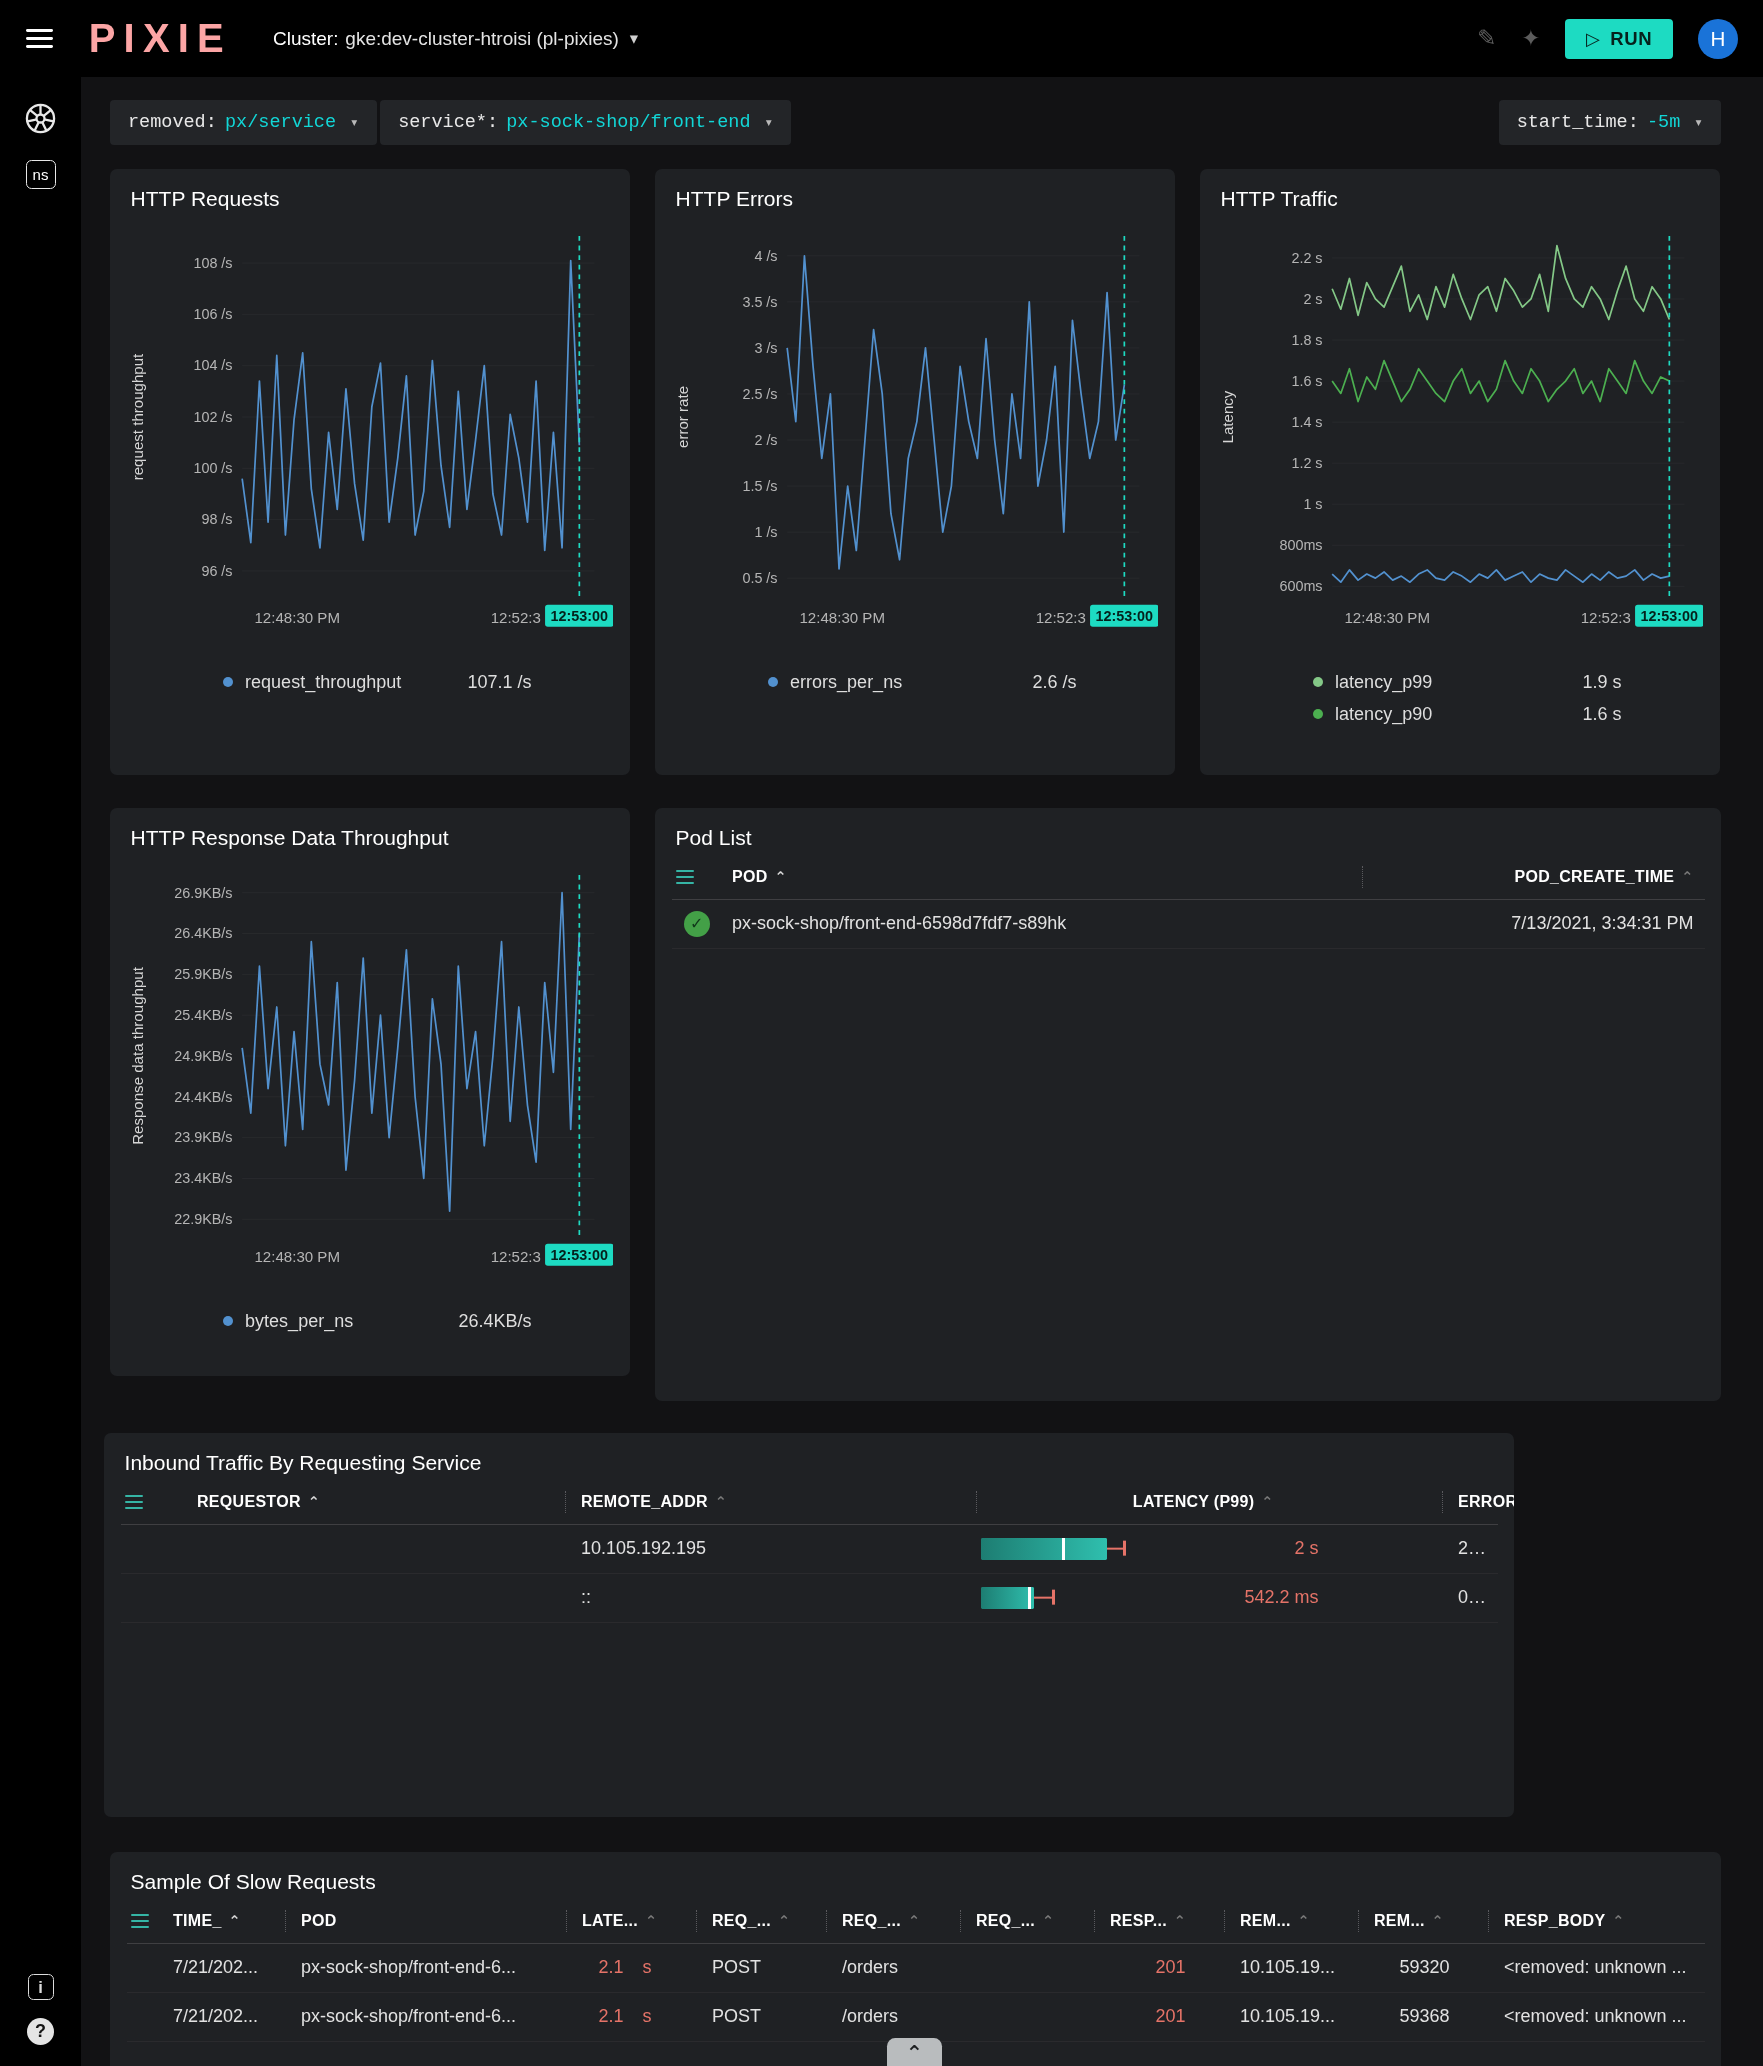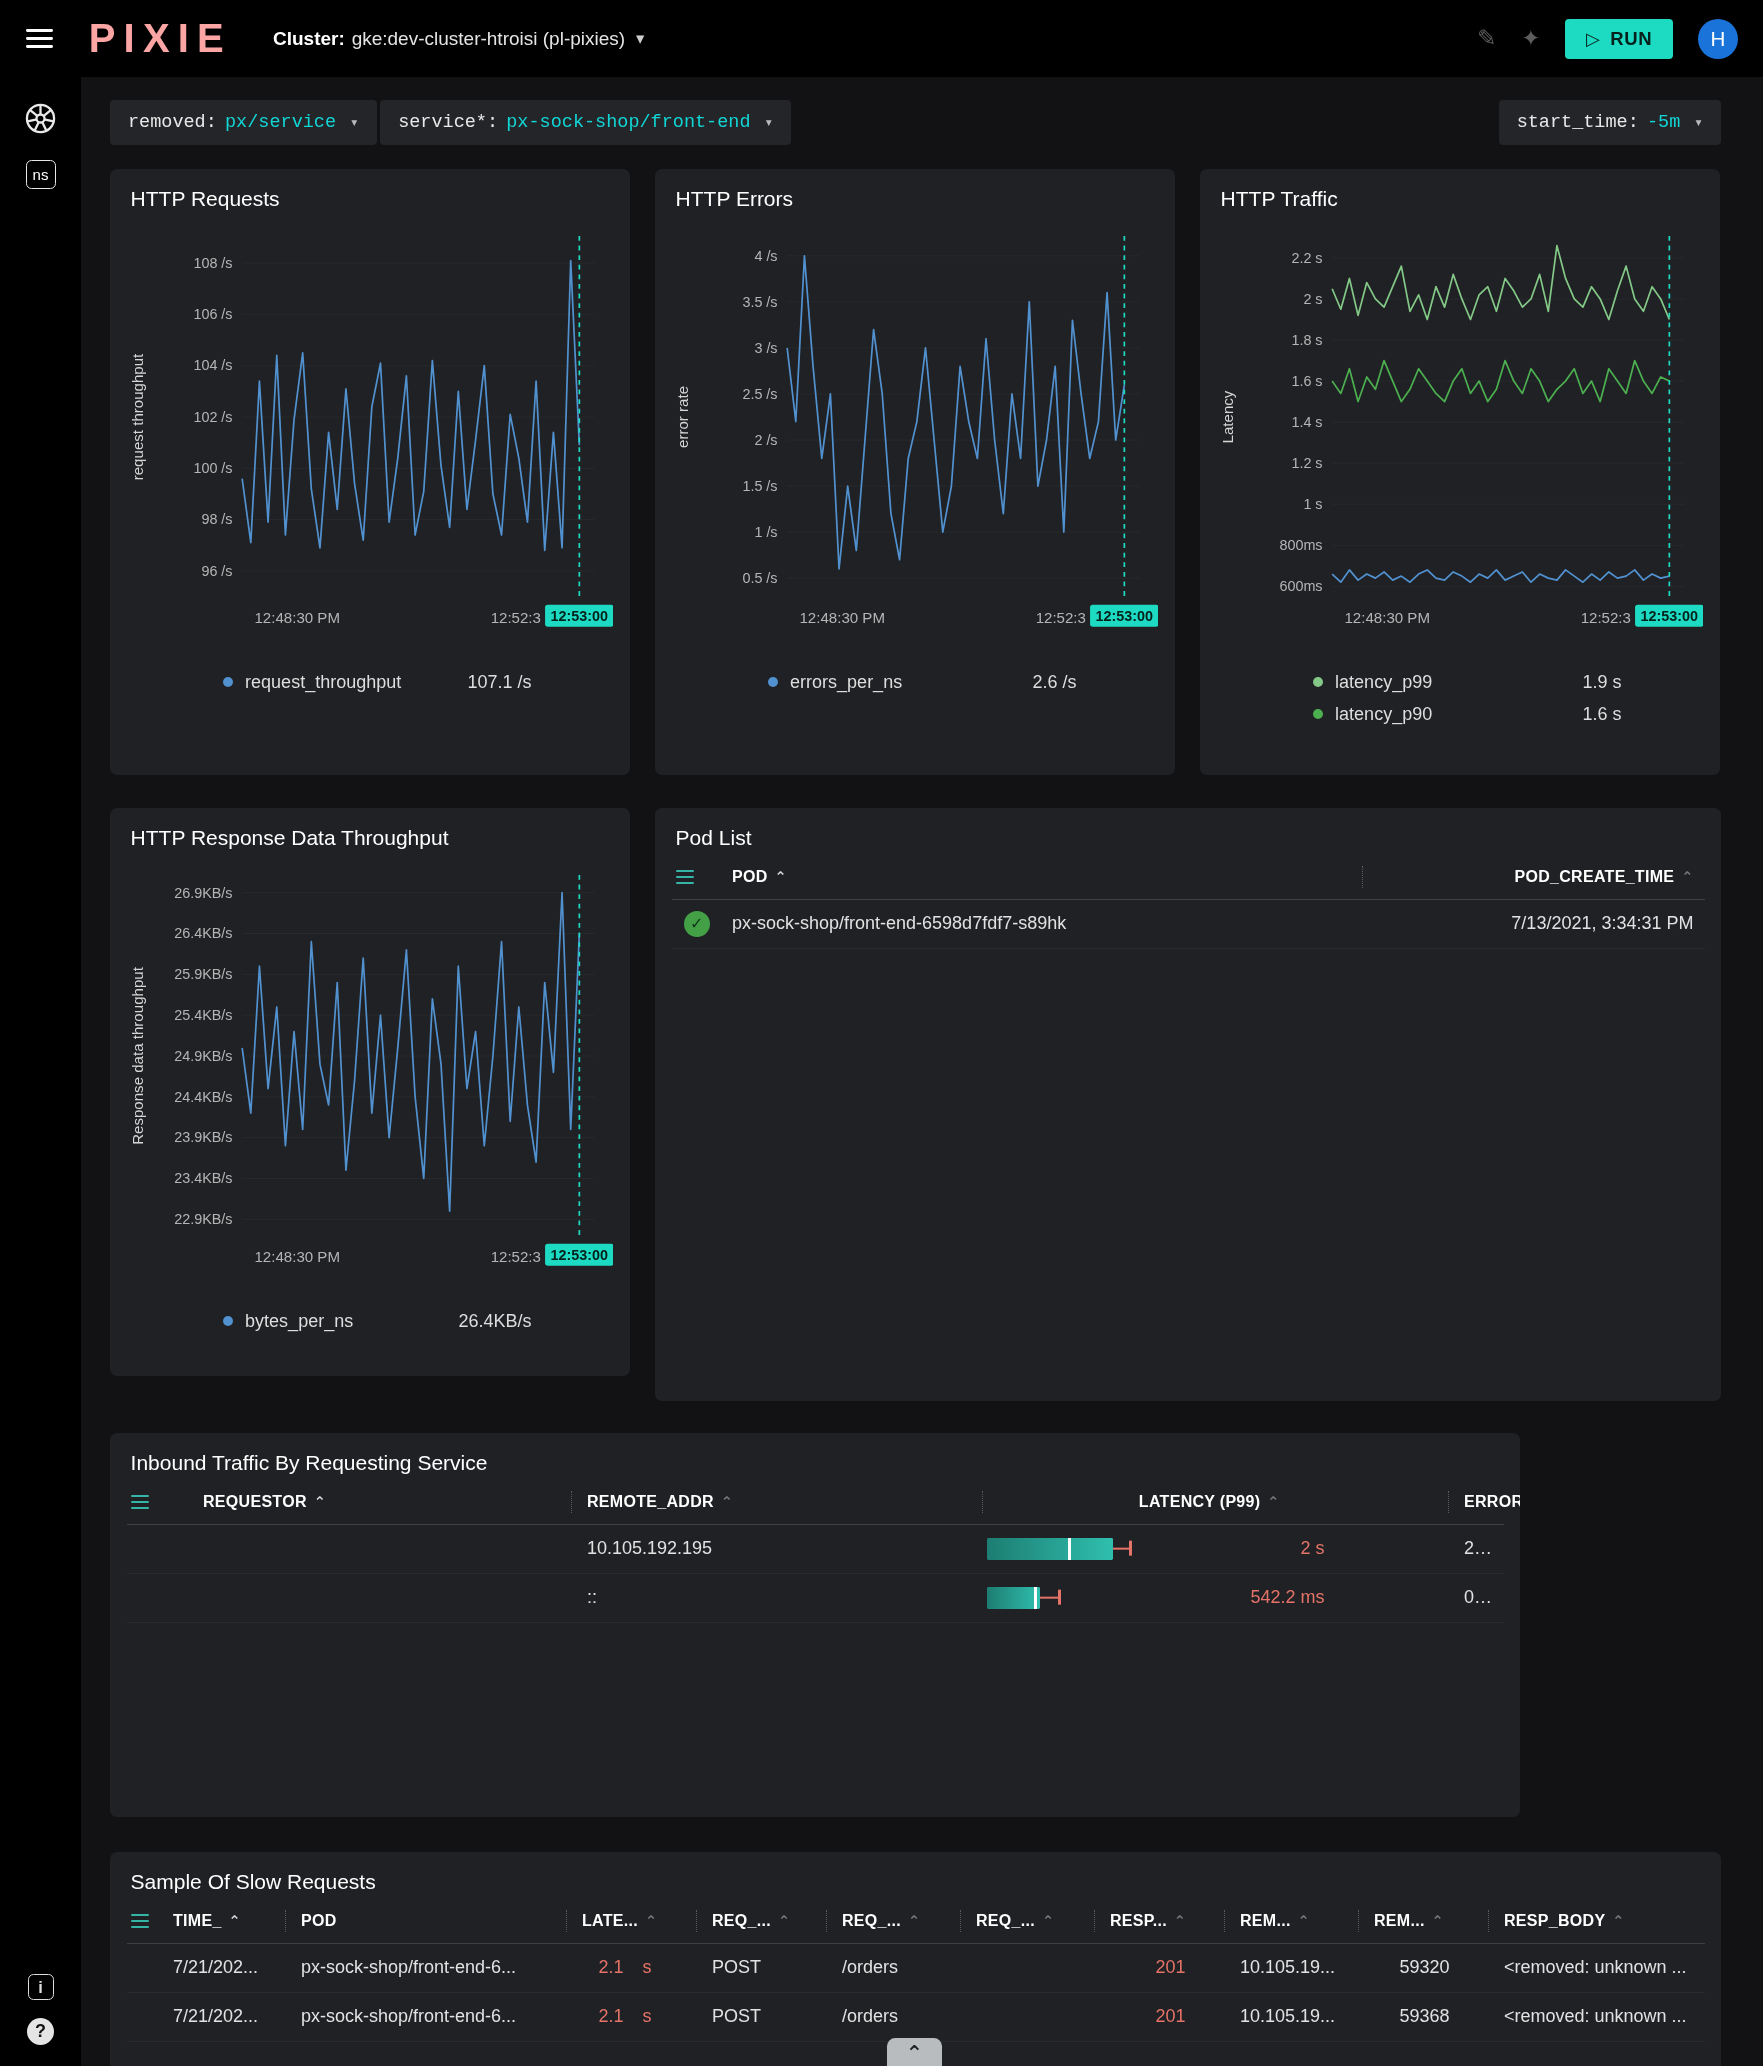--- a/index.html
+++ b/index.html
@@ -9,21 +9,21 @@
     background:#121214; color:#e8e8e8;
     font-family:"Liberation Sans","DejaVu Sans",sans-serif;
   }
   
   .topbar { position:absolute; top:0; left:0; right:0; height:77px; background:#000;
     display:flex; align-items:center; padding:0 26px; gap:23px; z-index:5; }
   .hamburger { width:27.4px; display:flex; flex-direction:column; gap:5.5px; cursor:pointer; }
   .hamburger span { display:block; height:2.7px; background:#fff; border-radius:1.4px; }
   .logo { color:#fca5a5; font-size:40px; font-weight:800; letter-spacing:8.2px; margin-left:12.3px; }
   .cluster { font-size:19px; display:flex; align-items:center; gap:6.9px; cursor:pointer; margin-left:18px; }
-  .cl-label { font-weight:bold; color:#fff; }
+  .cl-label { font-weight:normal; color:#fff; }
   .cl-name { color:#e4e4e4; }
   .caret { color:#cfcfcf; font-size:16.5px; margin-left:4.1px; }
   .topbar-right { margin-left:auto; display:flex; align-items:center; gap:25px; }
   .tb-icon { color:#5c5c5c; font-size:23px; cursor:pointer; }
   .run-btn { background:#1ddbc2; color:#06211c; border:none; border-radius:4.1px;
     font-family:inherit; font-weight:bold; font-size:18.5px; letter-spacing:0.7px;
     padding:9px 20.6px; display:flex; align-items:center; gap:9.6px; cursor:pointer; }
   .run-play { font-size:18px; }
   .avatar { width:40px; height:40px; border-radius:50%; background:#1a73d8; color:#fff;
     display:flex; align-items:center; justify-content:center; font-size:20.6px; cursor:pointer; }
@@ -50,21 +50,21 @@
   .chip-caret { color:#b9b9b9; font-size:15px; margin-left:5.5px; }
   .sb-spacer { flex:1; }
   
   .panel { position:absolute; background:#1f2124; border-radius:6.9px; padding:18px 16.5px; overflow:hidden; }
   .panel h2 { margin:0 0 5.5px 4.1px; font-size:21px; font-weight:500; color:#fff; }
   #p-requests { left:29px;  top:92px;  width:520px;  height:606px; }
   #p-errors   { left:574px; top:92px;  width:520px;  height:606px; }
   #p-latency  { left:1119px;top:92px;  width:520px;  height:606px; }
   #p-bytes    { left:29px;  top:731px; width:520px;  height:568px; }
   #p-pods     { left:574px; top:731px; width:1066px; height:593px; }
-  #p-inbound  { left:29px;  top:1356px; width:1410px; height:384px; }
+  #p-inbound  { left:23px;  top:1356px; width:1410px; height:384px; }
   #p-slow     { left:29px;  top:1775px; width:1611px; height:291px; }
   svg.chart { display:block; margin-top:13.7px; }
   svg.chart text { font-family:"Liberation Sans","DejaVu Sans",sans-serif; }
   
   .legend { margin:20.6px 0 0 96px; padding-right:82px; position:relative; }
   .legend-row { display:flex; align-items:center; height:32px; font-size:18px; cursor:pointer; }
   .dot { width:10.3px; height:10.3px; border-radius:50%; margin-right:12.3px; flex:none; }
   .lname { color:#dedede; }
   .lval { margin-left:auto; color:#dedede; }
   

